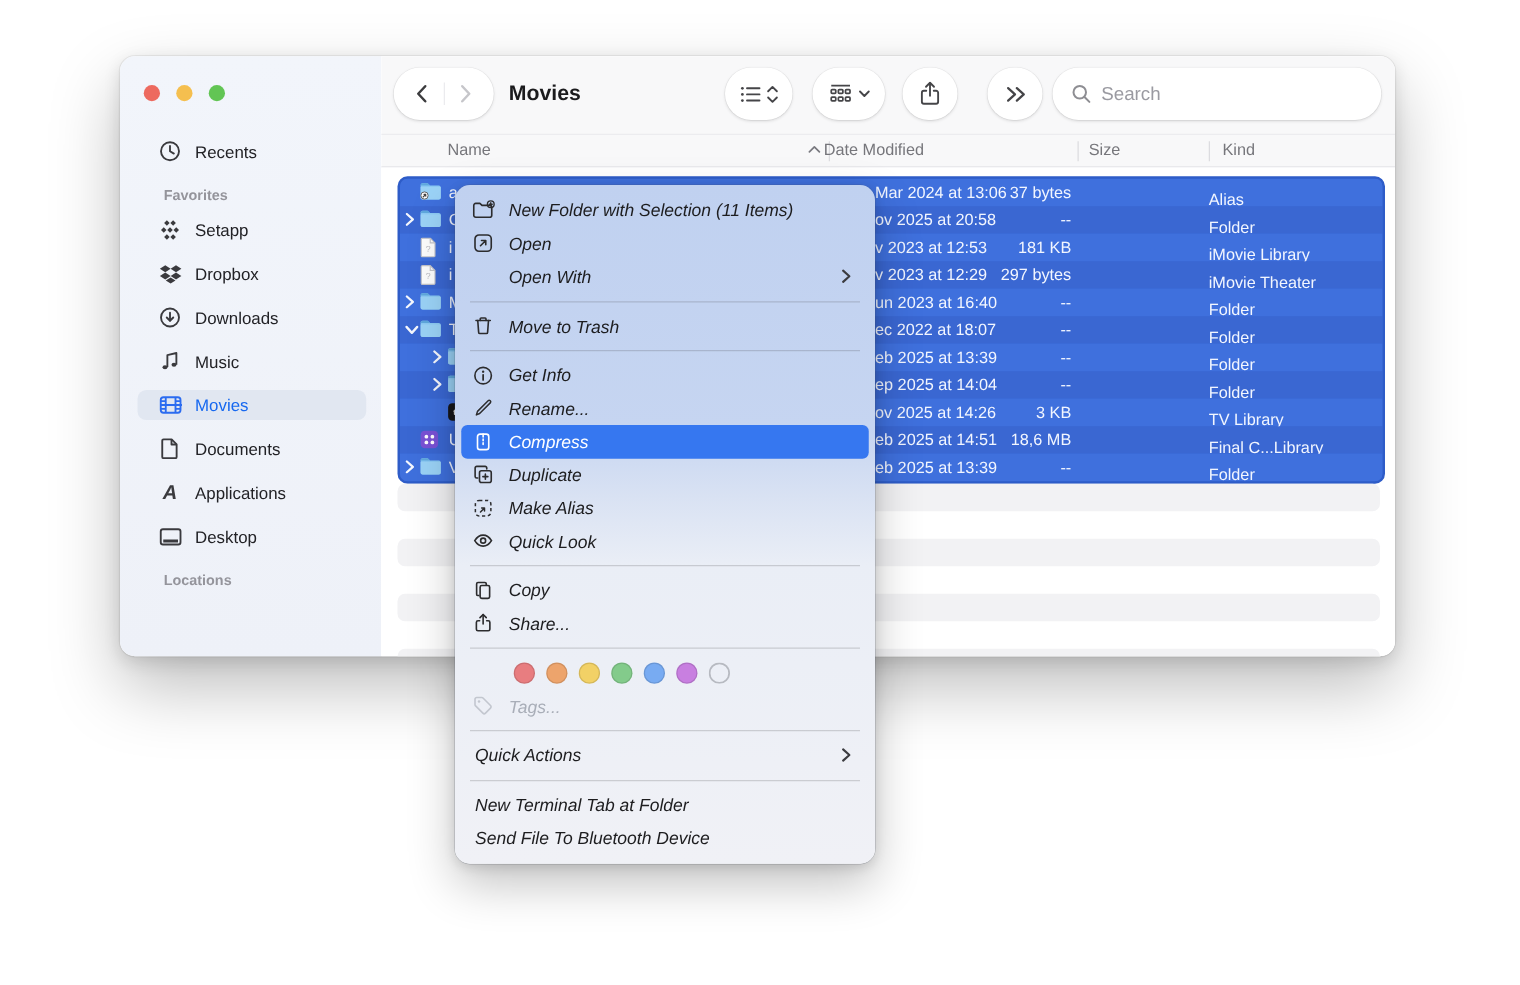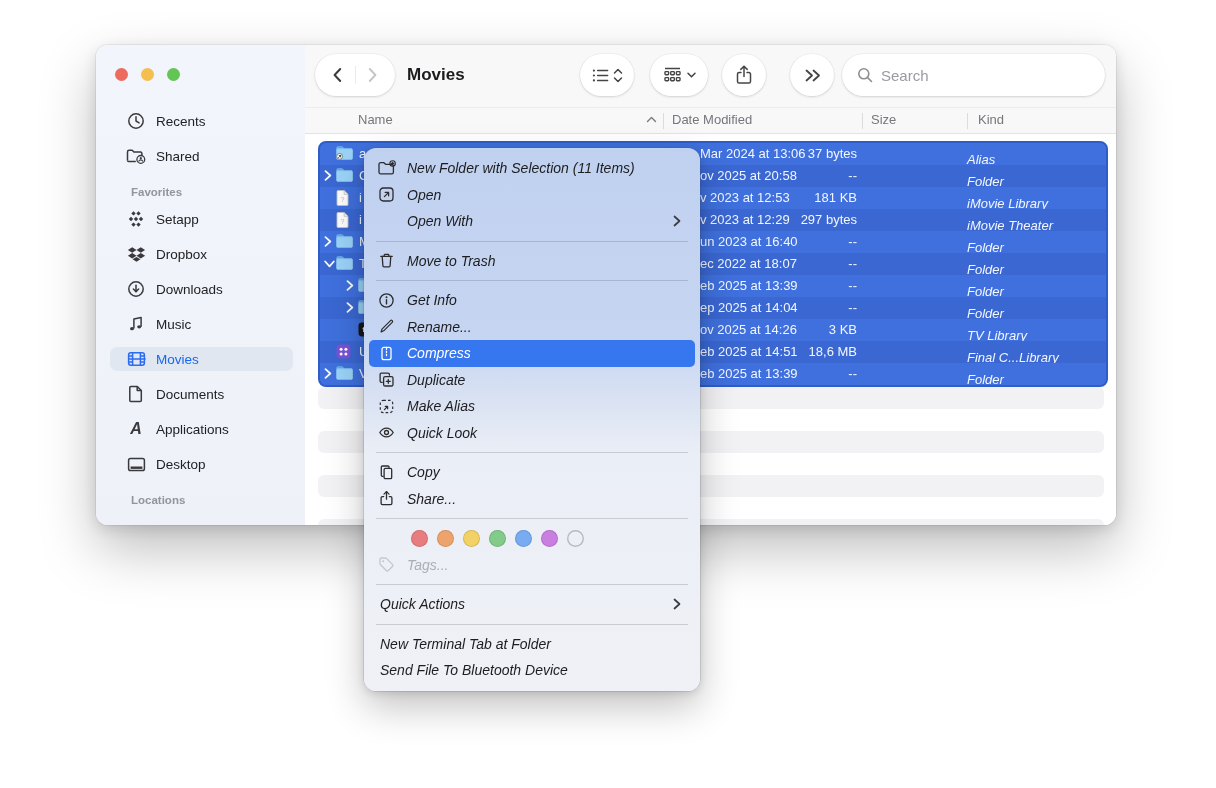--- a/index.html
+++ b/index.html
@@ -52,39 +52,39 @@
   .btn-group{left:345px;width:58px;gap:5px;}
   .btn-share{left:417px;width:44px;}
   .btn-more{left:485px;width:44px;}
   .search-pill{left:537px;width:263px;justify-content:flex-start;padding-left:15px;box-sizing:border-box;gap:8px;}
   .search-text{font-size:15px;color:#9a9aa1;}
   
   .cols{position:absolute;left:0;right:0;top:62px;height:26px;border-top:1px solid #ececef;font-size:13px;color:#76767b;}
   .col-label{position:absolute;top:4px;}
   .col-name{left:53px;}
   .col-caret{position:absolute;left:341px;top:8px;}
-  .col-date{left:367px;}
+  .col-date{left:354px;}
   .col-size{left:566px;}
   .col-kind{left:673px;text-align:right;}
   .col-sep{position:absolute;top:5px;width:1px;height:16px;background:#dcdce0;}
   
   .list{position:absolute;left:0;right:0;top:89px;bottom:0;background:#fff;}
   .selection-block{
     position:absolute;left:13px;top:7px;width:786px;height:242px;
     border-radius:8px;border:2px solid #2e5cc8;background:#3c6cd9;overflow:hidden;
   }
   .frow{position:absolute;left:0;width:100%;height:22px;color:#f2f6ff;font-size:13px;}
   .frow.alt{background:#3a67d2;}
   .frow:not(.alt){background:#3f70dd;}
   .fchev{position:absolute;top:5px;width:12px;height:12px;}
   .ficon{position:absolute;top:3px;width:17px;height:16px;}
   .fname{position:absolute;top:3px;white-space:nowrap;}
   .fdate{position:absolute;left:380px;top:3px;white-space:nowrap;}
   .fsize{position:absolute;right:249px;top:3px;white-space:nowrap;}
-  .fkind{position:absolute;left:647px;top:9px;white-space:nowrap;font-style:italic;}
+  .fkind{position:absolute;left:647px;top:9px;white-space:nowrap;}
   .stripe{position:absolute;left:13px;width:786px;height:22px;background:#f2f2f4;border-radius:6px;}
   
   .context-menu{
     position:absolute;left:364px;top:148px;width:336px;z-index:10;
     border-radius:12px;box-sizing:border-box;padding:7px 0;
     background:linear-gradient(180deg,#c0d1f0 0%,#c6d5f1 36%,#d9e2f3 46%,#eaeef6 56%,#f0f1f6 100%);
     box-shadow:0 16px 38px rgba(0,0,0,.24),0 2px 9px rgba(0,0,0,.13),0 0 0 .5px rgba(80,90,110,.28);
   }
   .menu-item{
     display:flex;align-items:center;height:26.5px;margin:0 5px;border-radius:5px;
@@ -121,34 +121,20 @@
       <nav id="sidebar-items">
           <div class="side-item">
             <span class="side-icon">
               <svg width="18" height="18" viewBox="0 0 18 18">
                 <circle cx="9" cy="9" r="7.2" fill="none" stroke="currentColor" stroke-width="1.5"></circle>
                 <path d="M9 4.8V9l3.1 1.9" fill="none" stroke="currentColor" stroke-width="1.5" stroke-linecap="round" stroke-linejoin="round"></path>
               </svg>
             </span>
             <span class="side-label">Recents</span>
           </div>
-          <div class="side-item">
-            <span class="side-icon">
-              <svg width="20" height="18" viewBox="0 0 20 18">
-                <g fill="none" stroke="currentColor" stroke-width="1.5" stroke-linejoin="round">
-                  <path d="M1.5 13.6V4.9c0-.9.7-1.6 1.6-1.6h3.1l1.7 1.7h6.4c.9 0 1.6.7 1.6 1.6v1.6"></path>
-                  <path d="M1.5 13.6c0 .6.5 1 1.1 1h7.2"></path>
-                </g>
-                <circle cx="14.8" cy="12.4" r="3.9" fill="none" stroke="currentColor" stroke-width="1.3"></circle>
-                <circle cx="14.8" cy="11.2" r="1.1" fill="currentColor"></circle>
-                <path d="M12.6 14.5c.5-1.1 1.3-1.6 2.2-1.6s1.7.5 2.2 1.6" fill="none" stroke="currentColor" stroke-width="1.1"></path>
-              </svg>
-            </span>
-            <span class="side-label">Shared</span>
-          </div>
           <div class="sidebar-section-label">Favorites</div>
           <div class="side-item">
             <span class="side-icon">
               <svg width="18" height="18" viewBox="0 0 18 18" fill="currentColor">
                 <path d="M6.5 1.2 8.7 3.4 6.5 5.6 4.3 3.4z"></path>
                 <path d="M11.5 1.2 13.7 3.4 11.5 5.6 9.3 3.4z"></path>
                 <path d="M4 6.8 6.2 9 4 11.2 1.8 9z"></path>
                 <path d="M9 6.8 11.2 9 9 11.2 6.8 9z"></path>
                 <path d="M14 6.8 16.2 9 14 11.2 11.8 9z"></path>
                 <path d="M6.5 12.4 8.7 14.6 6.5 16.8 4.3 14.6z"></path>

